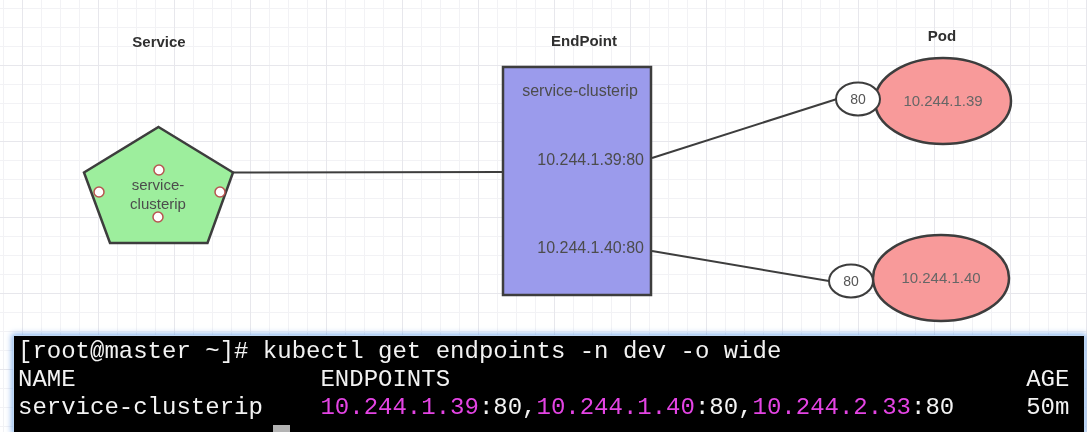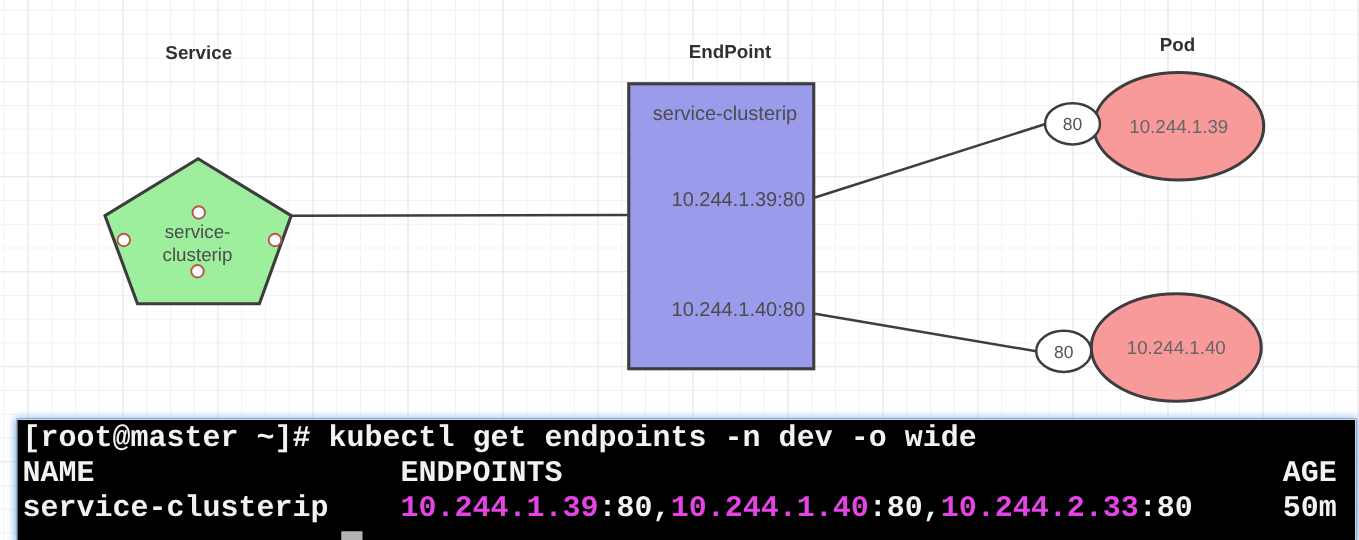--- a/index.html
+++ b/index.html
@@ -27,21 +27,20 @@
   .badge-text{font-size:14px;fill:#555555;}
   .edge{stroke:var(--shape_stroke);stroke-width:2;fill:none;}
 
   
   #terminal{
     position:absolute;left:13px;top:335px;width:1070px;height:96px;
     background:var(--term_bg);
     border:1px solid #bed7f3;
     box-shadow:0 0 6px 1px rgba(120,170,235,0.95);
     overflow:hidden;
-    font-weight:bold;
   }
   #terminal pre{
     margin:0;padding:2px 0 0 4px;
     font-family:"Liberation Mono",monospace;
     font-size:24px;line-height:28px;
     color:var(--term_fg);
   }
   #terminal .ip{color:var(--term_ip);}
   #term-cursor{
     position:absolute;left:259px;top:89px;width:17px;height:10px;

